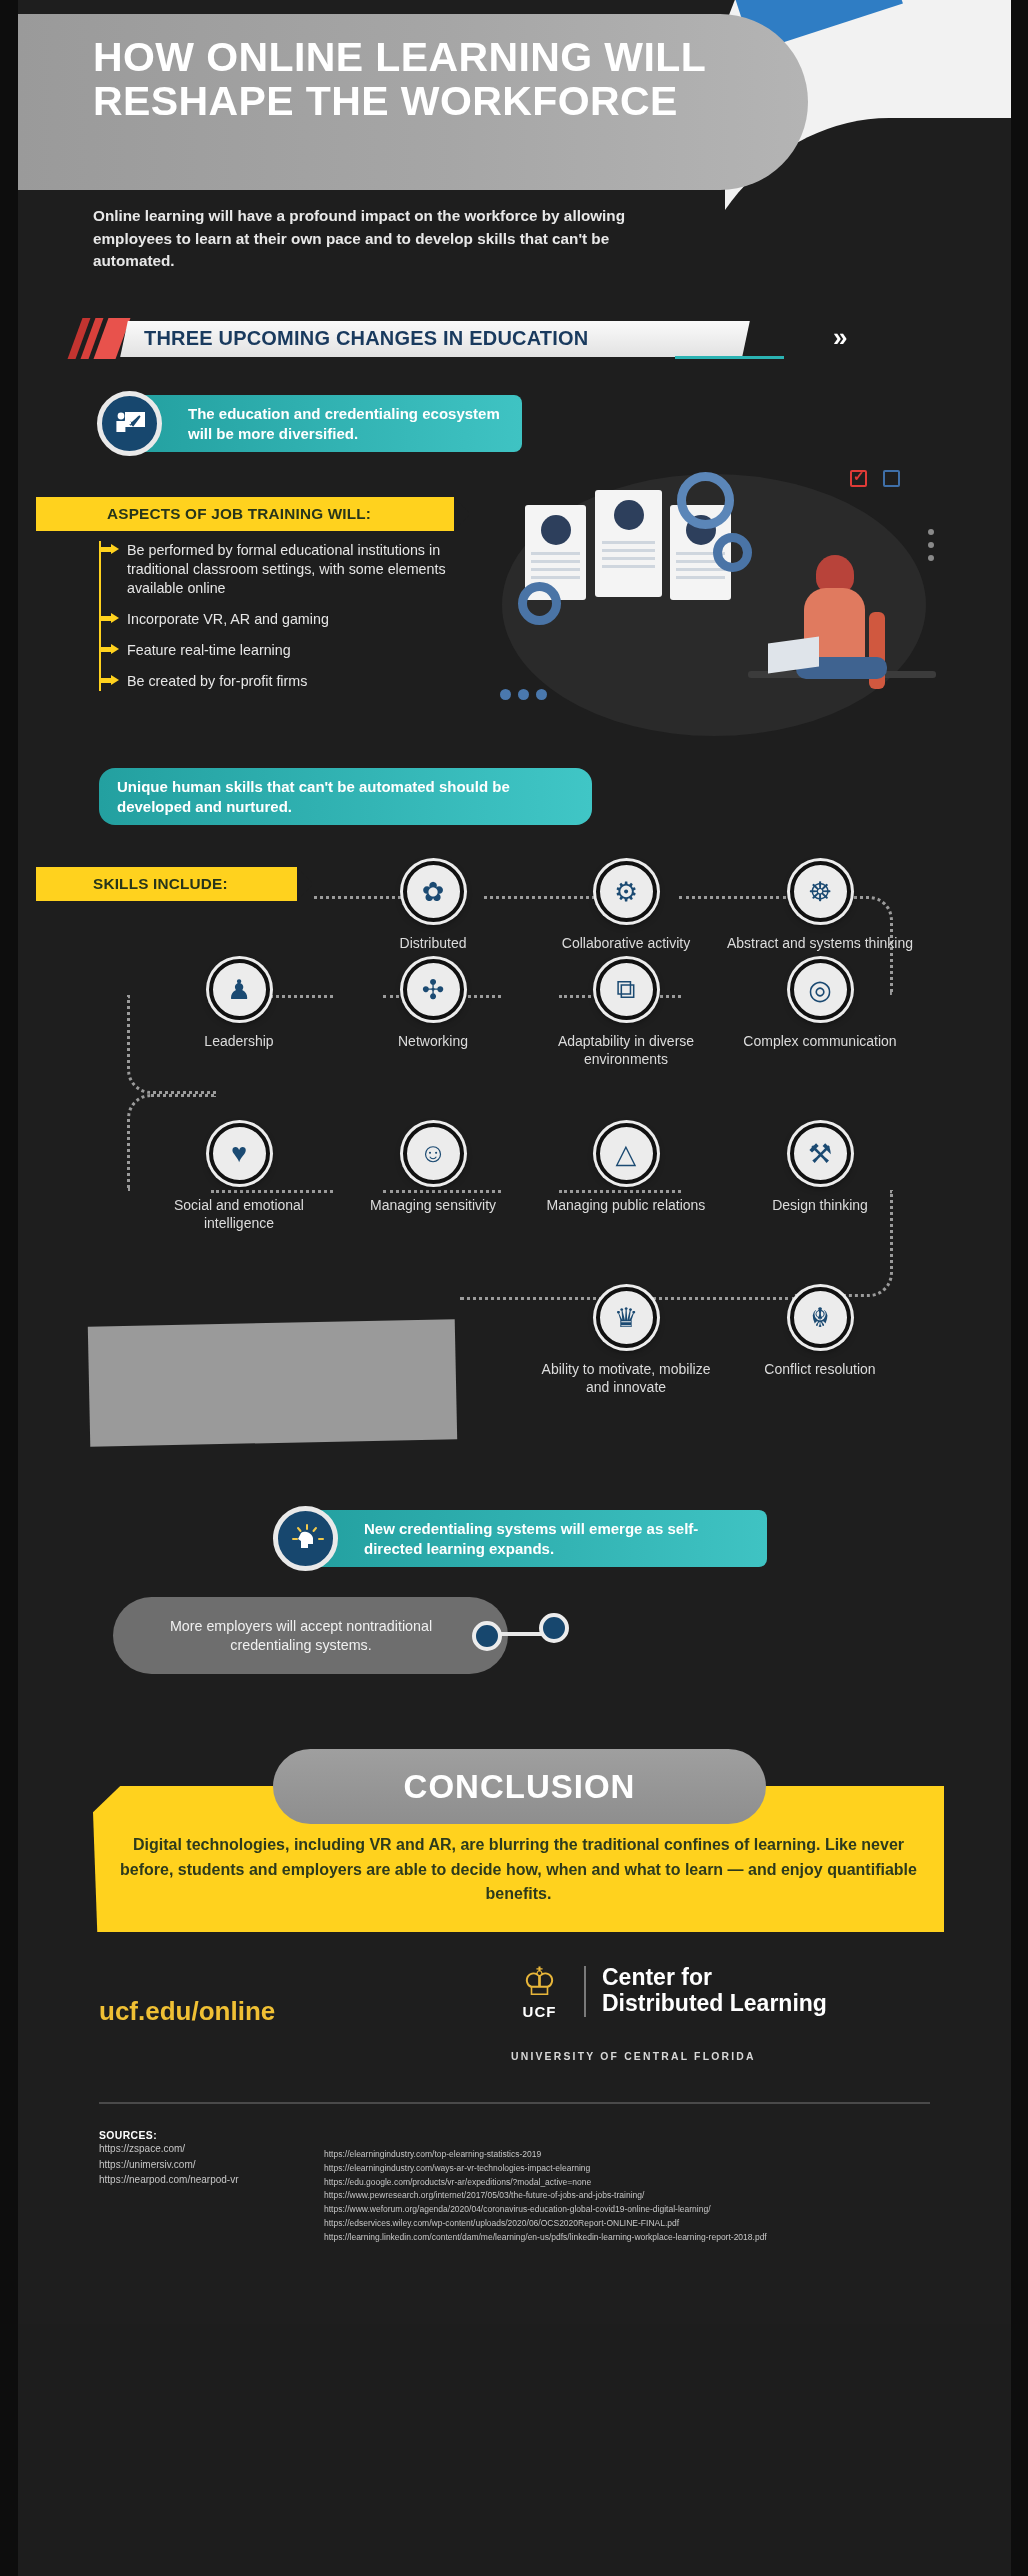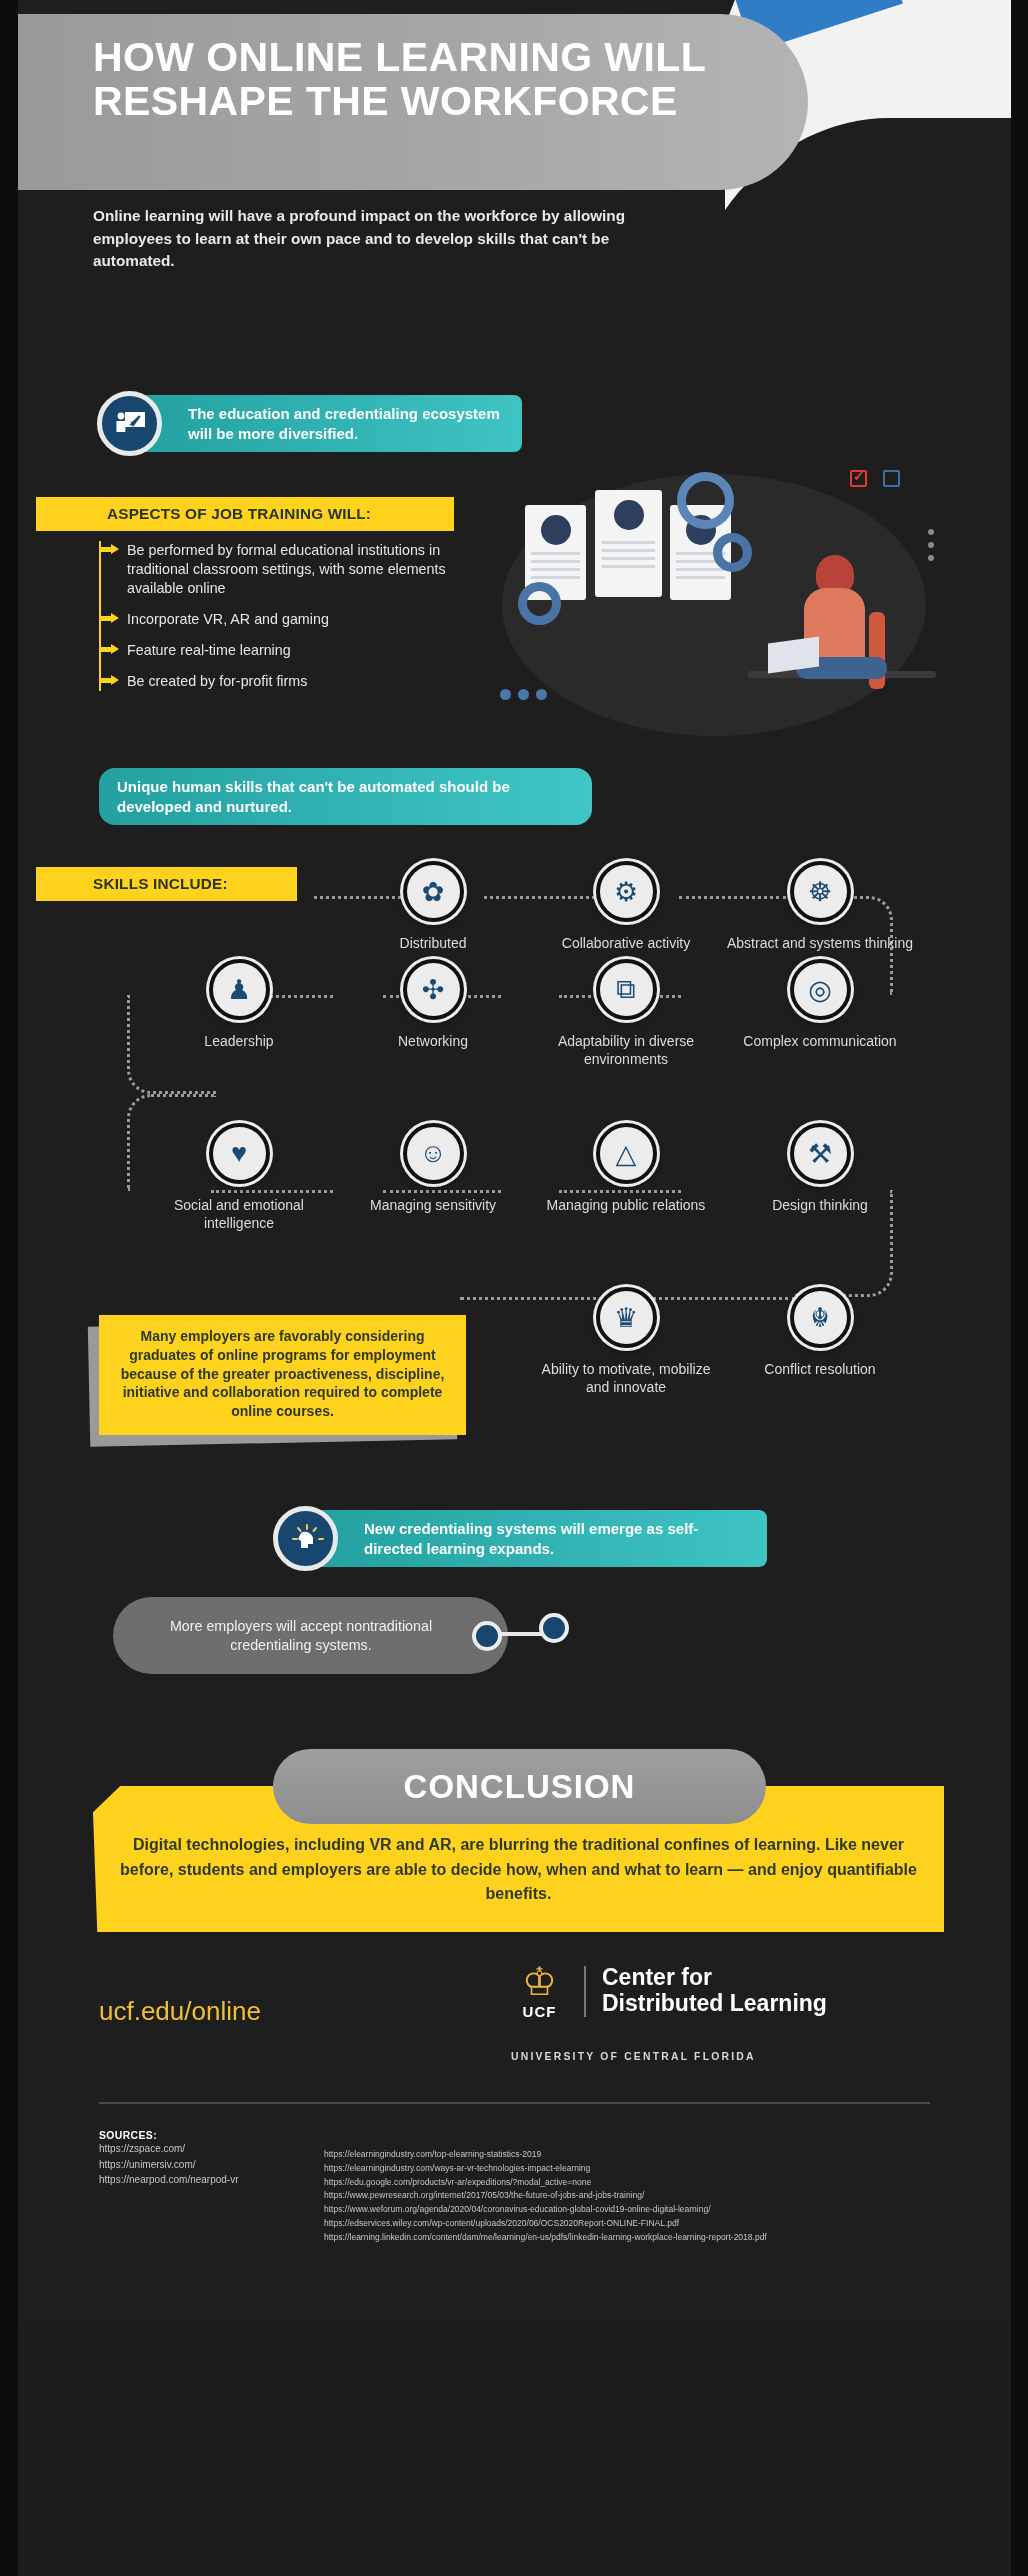--- a/index.html
+++ b/index.html
@@ -164,21 +164,21 @@
   }
   .concl-pill span { color:#fff; font-size:33px; font-weight:bold; letter-spacing:1px; }
   .concl-box {
     position:absolute; left:75px; top:1786px; width:851px; height:146px;
     background:#ffd21e; clip-path: polygon(3.2% 0, 100% 0, 100% 100%, 0.5% 100%, 0 18%);
     display:flex; align-items:center; justify-content:center;
   }
   .concl-box p { color:#2d3a1c; font-size:16px; font-weight:bold; line-height:1.56; text-align:center; width:809px; padding-top:22px; }
 
   
-  .fsite { position:absolute; left:81px; top:1996px; color:#f0c034; font-size:26px; font-weight:normal; }
+  .fsite { position:absolute; left:81px; top:1996px; color:#f0c034; font-size:26px; font-weight:bold; }
   .logo-wrap { position:absolute; left:493px; top:1962px; display:flex; align-items:center; }
   .pegasus { width:57px; text-align:center; }
   .pegasus .glyph { font-size:39px; color:#e8b63a; line-height:1; }
   .pegasus .ucf { margin-top:2px; color:#fff; font-size:15px; font-weight:bold; letter-spacing:1px; }
   .logo-div { width:2px; height:51px; background:#7a7a7a; margin:0 16px; }
   .logo-txt .l1 { color:#fff; font-size:23px; font-weight:bold; line-height:1.12; }
   .logo-txt .l2 { color:#fff; font-size:23px; font-weight:bold; line-height:1.12; }
   .logo-sub { position:absolute; left:493px; top:2051px; color:#d8d8d8; font-size:10.4px; letter-spacing:2.2px; font-weight:bold; }
 
   .rule { position:absolute; left:81px; top:2102px; width:831px; height:2px; background:#4a4a4a; }
@@ -198,20 +198,31 @@
     <div class="white"></div>
         <div class="blue"></div>
         <div class="dark"></div>
   </div>
 
   <div class="title-band">
     <h1>HOW ONLINE LEARNING WILL RESHAPE THE WORKFORCE</h1>
   </div>
   <div class="intro">Online learning will have a profound impact on the workforce by allowing employees to learn at their own pace and to develop skills that can't be automated.</div>
 
+  <div class="sec-head">
+    <div class="slashes">
+          <i></i>
+          <i></i>
+          <i></i>
+        </div>
+    <div class="bar"></div>
+    <div class="bar-label">THREE UPCOMING CHANGES IN EDUCATION</div>
+    <div class="underline"></div>
+    <div class="chev">»</div>
+  </div>
 
   <div class="teal-call" id="callout1">
     <div class="ring">
       <svg width="34" height="30" viewBox="0 0 34 30">
         <rect x="12" y="3" width="20" height="15" fill="#fff"></rect>
         <path d="M17 16 L27 7" stroke="#17476e" stroke-width="2" fill="none"></path>
         <path d="M17 13 L20 16 L26 8" stroke="#17476e" stroke-width="2.2" fill="none"></path>
         <circle cx="8" cy="7" r="3.4" fill="#fff"></circle>
         <path d="M3.4 12 h9 v11 h-9 z" fill="#fff"></path>
         <path d="M11 13 L18 14" stroke="#fff" stroke-width="2.4"></path>
@@ -382,23 +393,20 @@
       <div class="icon">♛</div>
       <div class="lbl">Ability to motivate, mobilize and innovate</div>
     </div>
     <div class="skill" style="left:708px; top:450px;">
       <div class="icon">☬</div>
       <div class="lbl">Conflict resolution</div>
     </div>
   </div>
 
   <div class="note-shadow"></div>
-  <div class="note">
-    <p>Many employers are favorably considering graduates of online programs for employment because of the greater proactiveness, discipline, initiative and collaboration required to complete online courses.</p>
-  </div>
 
   <div class="teal-call" id="callout3">
     <div class="ring">
       <svg width="36" height="30" viewBox="0 0 36 30">
         <path d="M13 9 a8 8 0 0 1 12 5 v6 h-5 v4 h-7 v-7 l-3 -2 z" fill="#fff"></path>
         <g stroke="#f2c94c" stroke-width="2" stroke-linecap="round">
           <line x1="19" y1="1" x2="19" y2="5"></line>
           <line x1="10" y1="4" x2="12.5" y2="7"></line>
           <line x1="28" y1="4" x2="25.5" y2="7"></line>
           <line x1="5" y1="15" x2="9" y2="15"></line>

